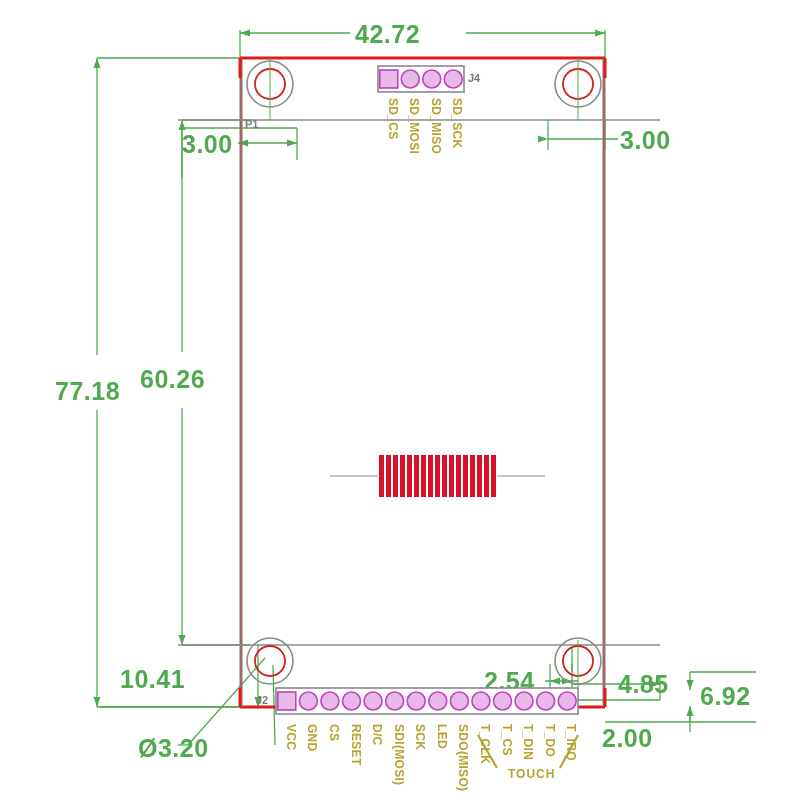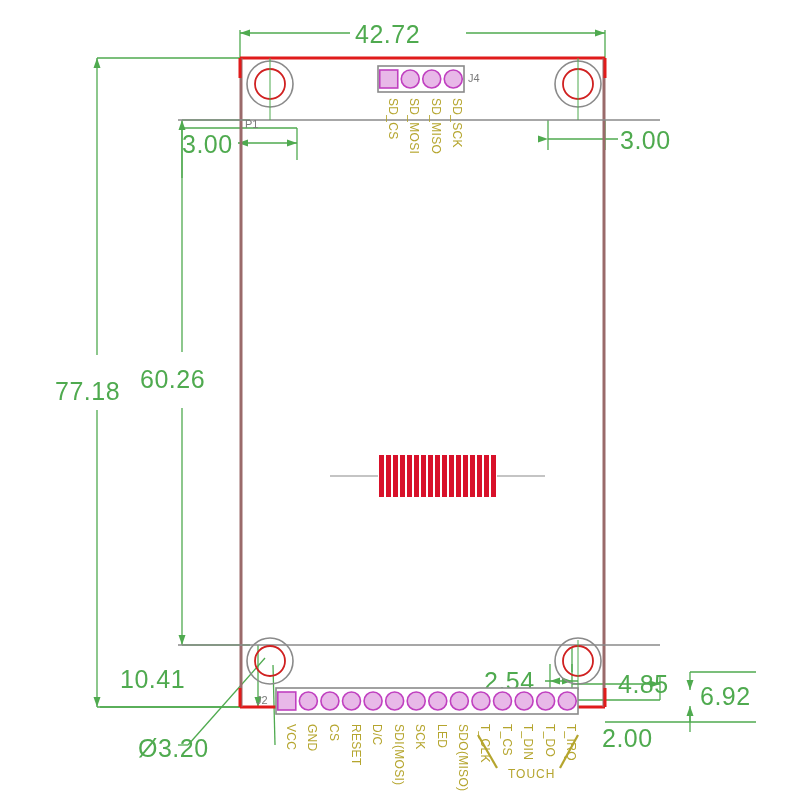--- a/index.html
+++ b/index.html
@@ -1,18 +1,18 @@
 <!DOCTYPE html>
 <html><head>
 <meta charset="utf-8">
 <style>
   html,body{margin:0;padding:0;background:#ffffff;}
   body{width:800px;height:800px;overflow:hidden;
        font-family:"Liberation Sans","DejaVu Sans",sans-serif;}
-  #stage{position:relative;width:632px;height:800px;background:#fff;}
+  #stage{position:relative;width:632px;height:800px;background:#fff;font-weight:bold;}
   #stage svg{position:absolute;top:0;left:0;}
   .dim-text{fill:#4faa4f;font-family:"Liberation Sans",sans-serif;font-size:25px;letter-spacing:0.5px;}
   .pin-text{fill:#b5a52e;font-family:"Liberation Sans",sans-serif;font-size:12px;letter-spacing:0.3px;}
   .ref-text{fill:#7a7a7a;font-family:"Liberation Sans",sans-serif;font-size:11px;}
   .touch-text{fill:#b5a52e;font-family:"Liberation Sans",sans-serif;font-size:12px;letter-spacing:1px;}
 </style>
 </head>
 <body>
 
 <div id="stage">

